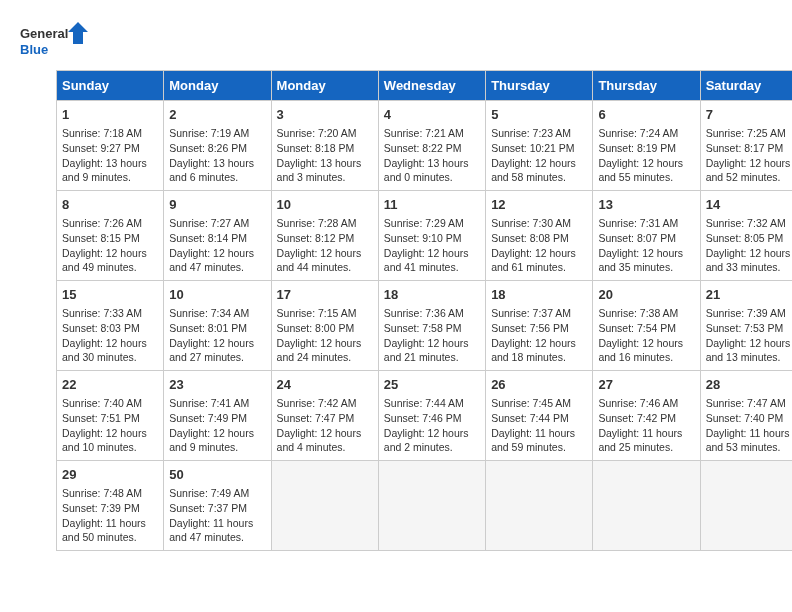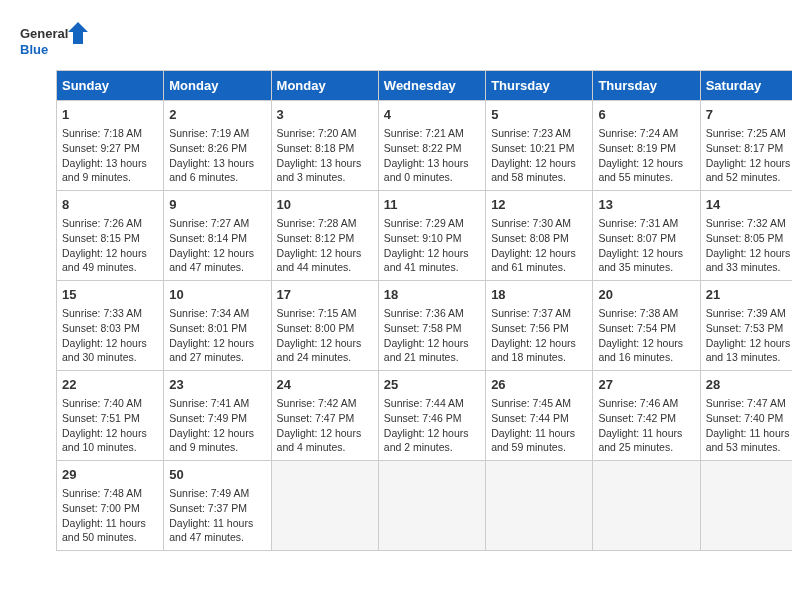--- a/index.html
+++ b/index.html
@@ -306,21 +306,21 @@
           <div>Sunrise: 7:47 AM</div>
           <div>Sunset: 7:40 PM</div>
           <div>Daylight: 11 hours</div>
           <div>and 53 minutes.</div>
         </td>
       </tr>
       <tr>
         <td>
           <span class="day-num">29</span>
           <div>Sunrise: 7:48 AM</div>
-          <div>Sunset: 7:00 PM</div>
+          <div>Sunset: 7:39 PM</div>
           <div>Daylight: 11 hours</div>
           <div>and 50 minutes.</div>
         </td>
         <td>
           <span class="day-num">50</span>
           <div>Sunrise: 7:49 AM</div>
           <div>Sunset: 7:37 PM</div>
           <div>Daylight: 11 hours</div>
           <div>and 47 minutes.</div>
         </td>

